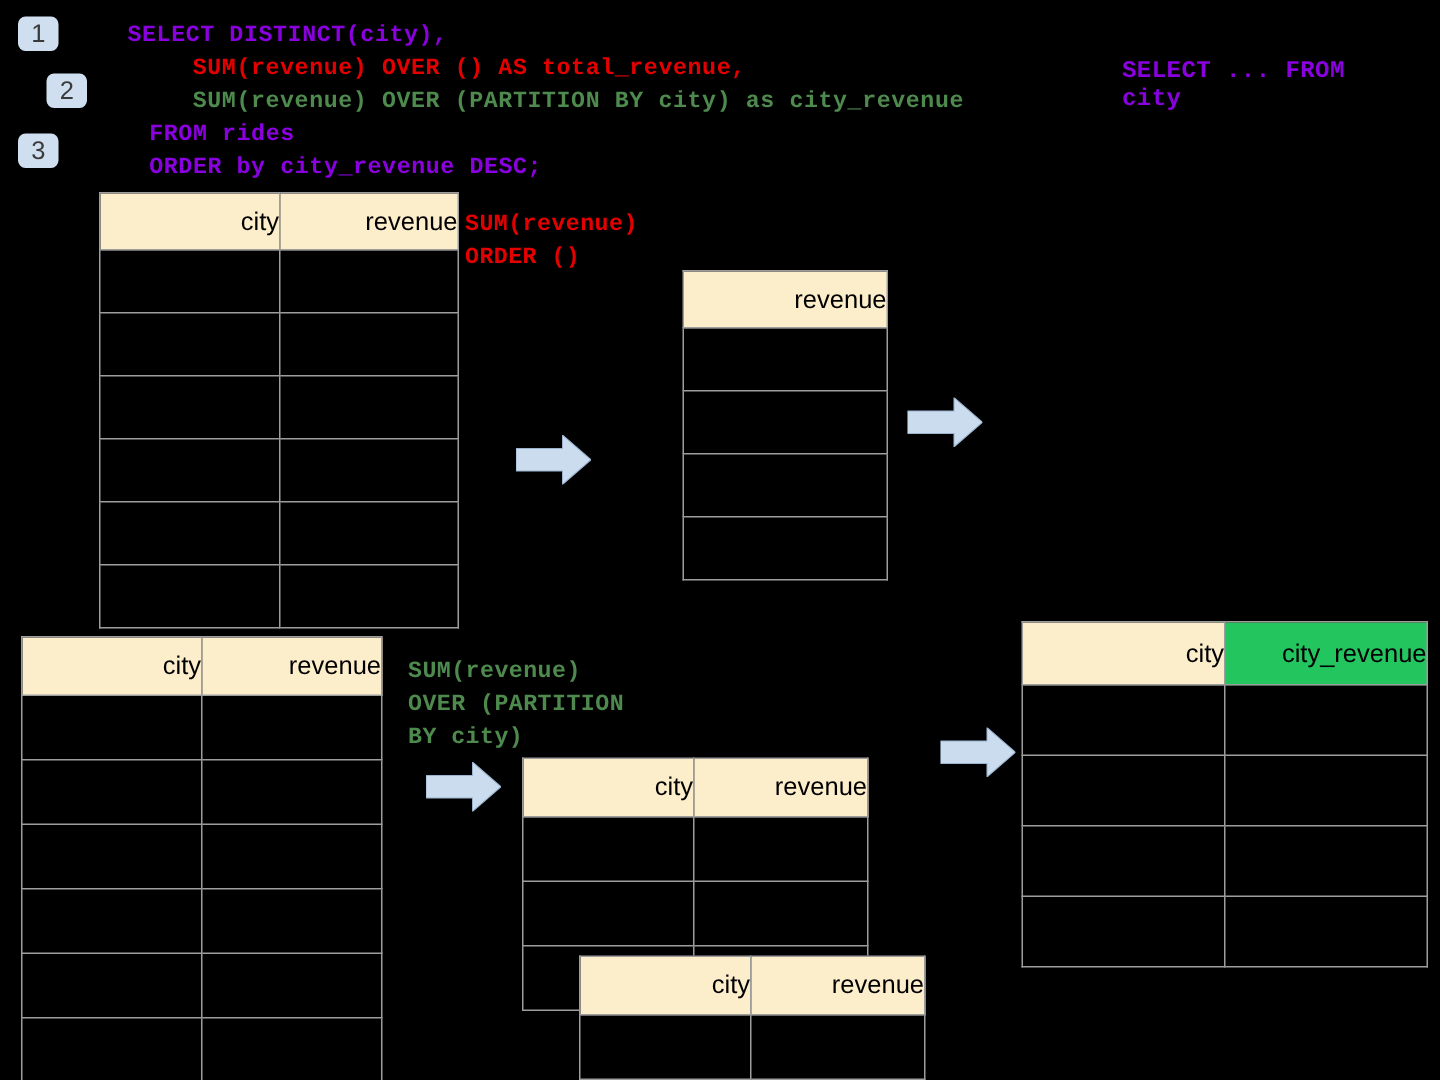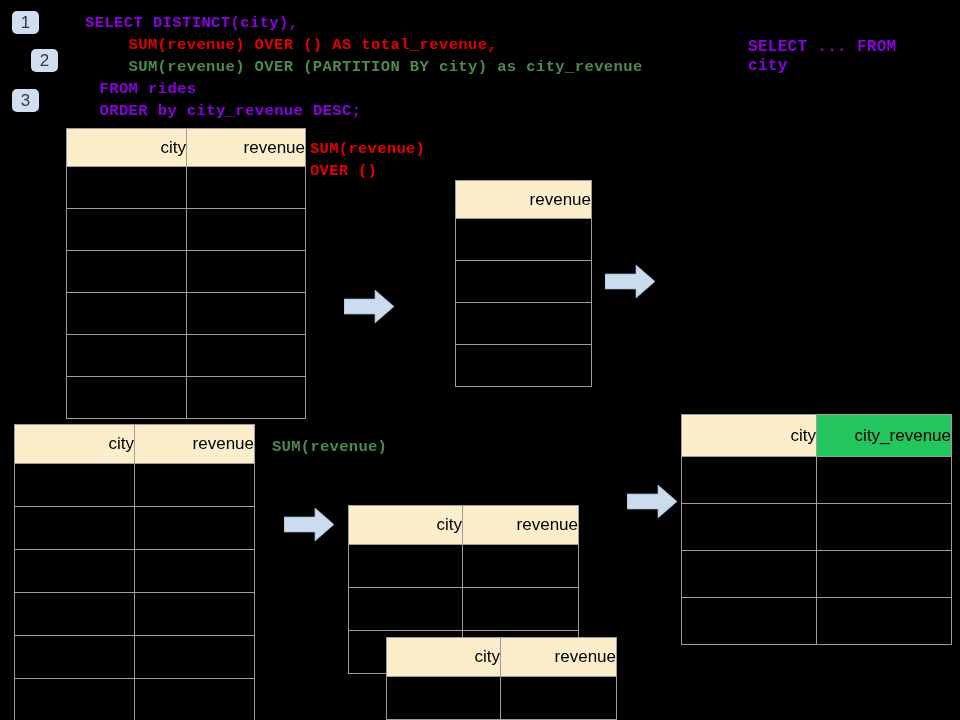--- a/index.html
+++ b/index.html
@@ -93,23 +93,23 @@
 
   <div id="badges">
       <div class="badge" style="left: 12px; top: 11px; width: 27px; height: 23px; background: rgb(207, 223, 240); color: rgb(58, 58, 58);">1</div>
       <div class="badge" style="left: 31px; top: 49px; width: 27px; height: 23px; background: rgb(207, 223, 240); color: rgb(58, 58, 58);">2</div>
       <div class="badge" style="left: 12px; top: 89px; width: 27px; height: 23px; background: rgb(207, 223, 240); color: rgb(58, 58, 58);">3</div>
     </div>
 
   <div id="sql-block" class="code" style="left: 85px; top: 12px;"><div class="code-line" style="color: rgb(138, 0, 224); padding-left: 0px;">SELECT DISTINCT(city),</div><div class="code-line" style="color: rgb(228, 0, 0); padding-left: 43.5px;">SUM(revenue) OVER () AS total_revenue,</div><div class="code-line" style="color: rgb(78, 138, 78); padding-left: 43.5px;">SUM(revenue) OVER (PARTITION BY city) as city_revenue</div><div class="code-line" style="color: rgb(138, 0, 224); padding-left: 14.5px;">FROM rides</div><div class="code-line" style="color: rgb(138, 0, 224); padding-left: 14.5px;">ORDER by city_revenue DESC;</div></div>
 
   <div id="annotations">
-      <div class="annot annot-red" style="left: 310px; top: 138px;"><div>SUM(revenue)</div><div>OVER ()</div></div>
+      <div class="annot annot-red" style="left: 310px; top: 138px;"><div>SUM(revenue)</div><div>ORDER ()</div></div>
       <div class="annot annot-purple" style="left: 748px; top: 38px;"><div>SELECT ... FROM</div><div>city</div></div>
-      <div class="annot annot-green" style="left: 272px; top: 436px;"><div>SUM(revenue)</div></div>
+      <div class="annot annot-green" style="left: 272px; top: 436px;"><div>SUM(revenue)</div><div>OVER (PARTITION</div><div>BY city)</div></div>
     </div>
 
   <div id="tables">
       <table class="tbl" style="left: 66px; top: 128px; width: 239px;">
         <colgroup>
           <col style="width: 120px;">
           <col style="width: 119px;">
         </colgroup>
         <thead>
           <tr>

